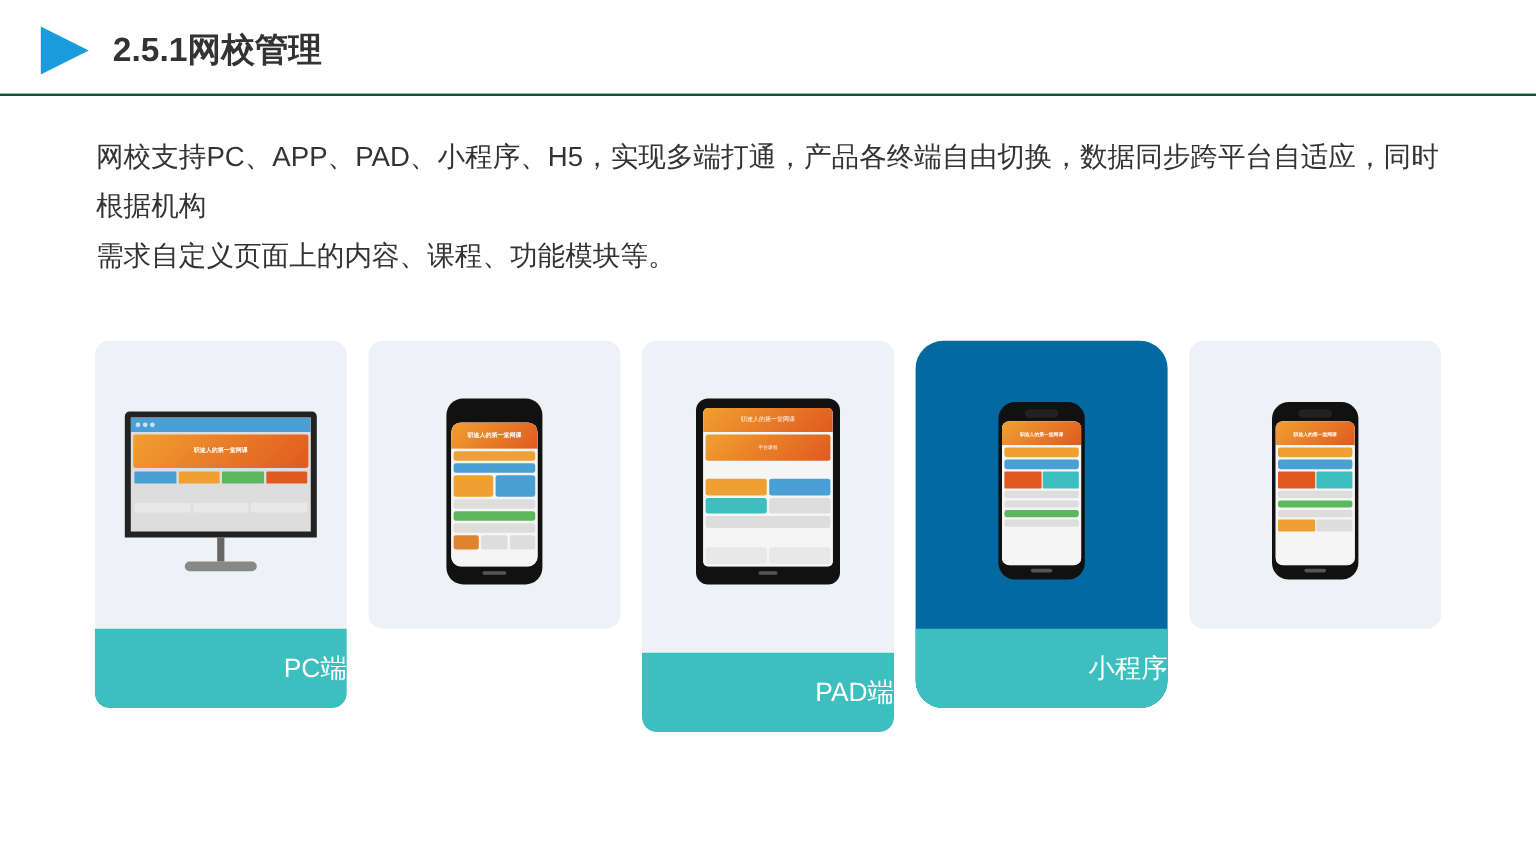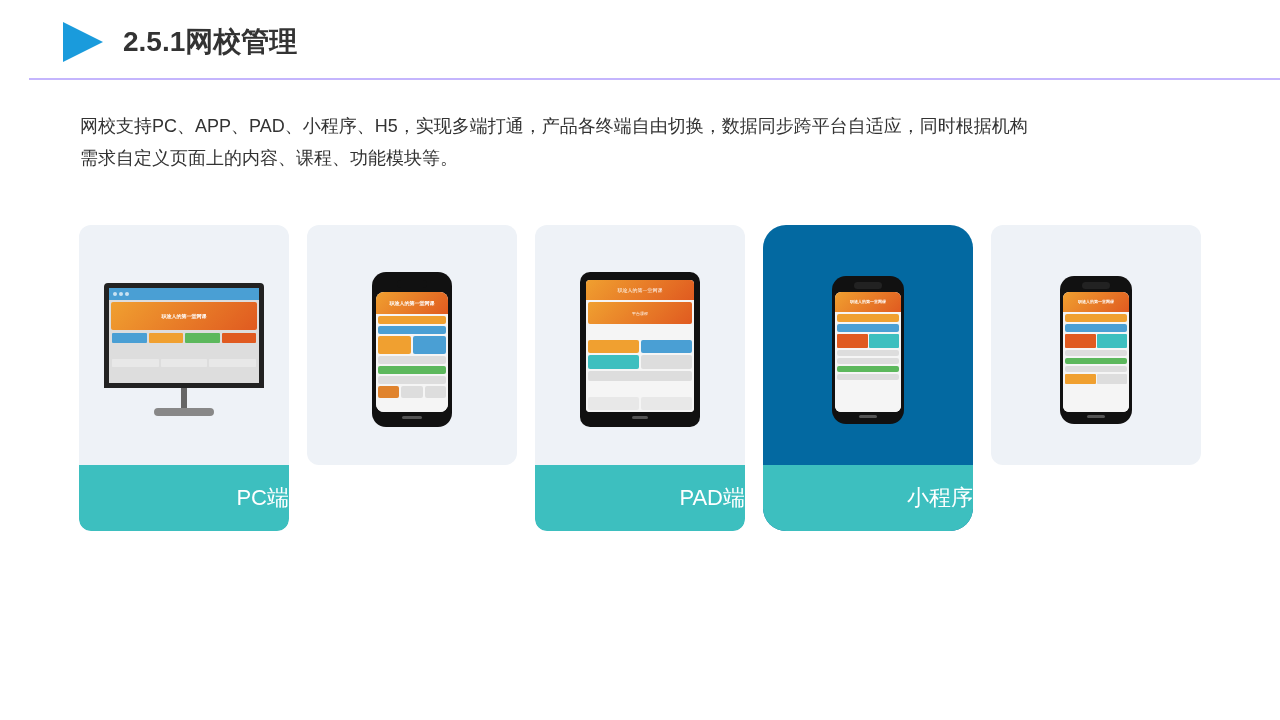--- a/index.html
+++ b/index.html
@@ -10,22 +10,21 @@
       font-family: 'Microsoft YaHei', 'PingFang SC', sans-serif;
       overflow: hidden;
     }
 
     
     .header {
       display: flex;
       align-items: center;
       justify-content: space-between;
       padding: 18px 30px 12px 30px;
-      border-bottom: 2px solid #c4b5fd;
-      margin-left: 29px;
+      border-bottom: 2px solid #14532d;
     }
     .header-left {
       display: flex;
       align-items: center;
       gap: 16px;
     }
     .play-icon {
       width: 48px;
       height: 48px;
     }
@@ -41,21 +40,21 @@
     }
     .logo-cloud {
       display: flex;
       align-items: center;
       gap: 6px;
     }
 
     
     .description {
       padding: 30px 80px 10px 80px;
-      font-size: 18px;
+      font-size: 23px;
       color: #333;
       line-height: 1.8;
     }
 
     
     .cards-container {
       display: flex;
       justify-content: center;
       align-items: flex-start;
       gap: 18px;
@@ -378,21 +377,21 @@
               <div style="flex:1;height:12px;background:#ddd;border-radius:2px;"></div>
               <div style="flex:1;height:12px;background:#ddd;border-radius:2px;"></div>
             </div>
           </div>
         </div>
         <div class="phone-home"></div>
       </div>
     </div>
   </div>
 
-  <div class="card" style="background:#eef2f7;">
+  <div class="card" style="background:#eef2f7;gap:20px;">
     <div class="card-image-area">
       <div class="tablet">
         <div class="tablet-screen">
           <div class="tablet-header">
             <span>职途人的第一堂网课</span>
           </div>
           <div class="tablet-body">
             <div style="grid-column:1/-1;height:22px;background:linear-gradient(135deg,#f0a030,#e05a20);border-radius:2px;display:flex;align-items:center;justify-content:center;">
               <span style="font-size:4px;color:#fff;">平台课程</span>
             </div>

